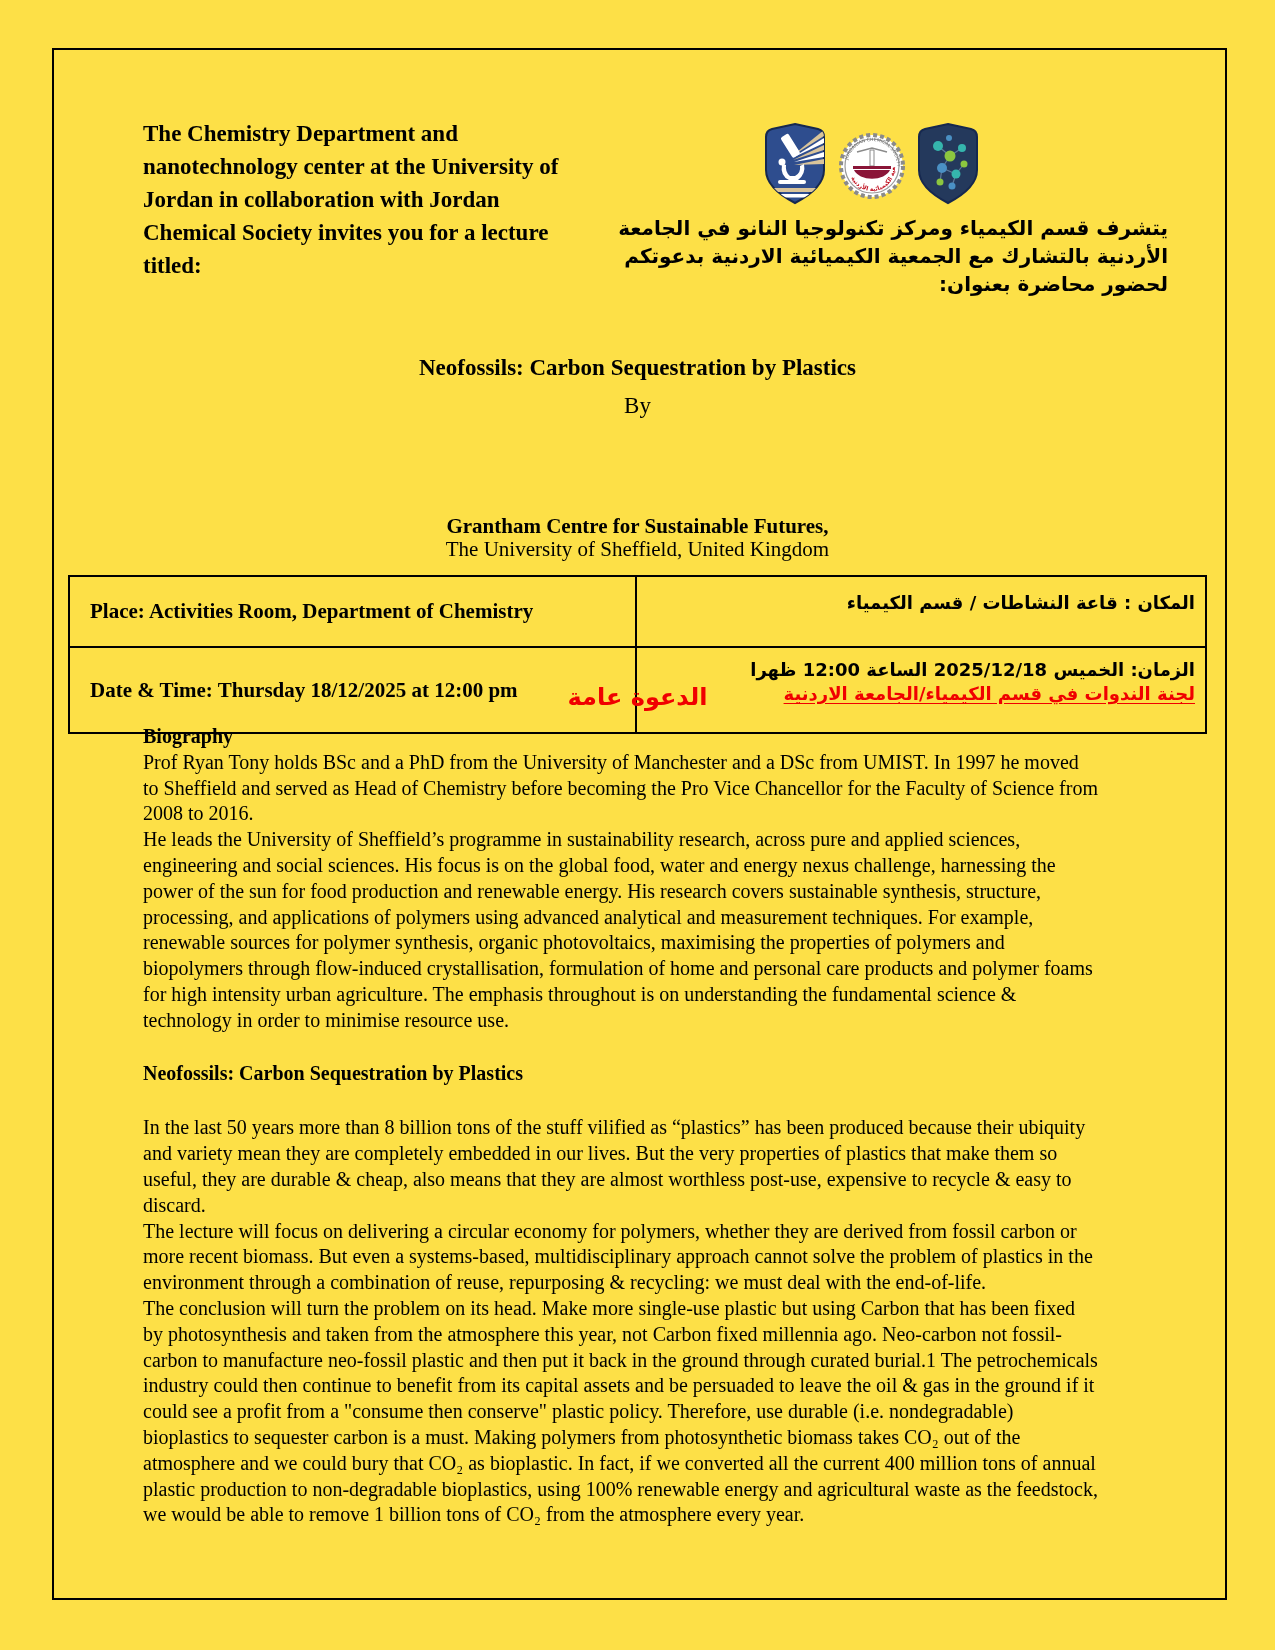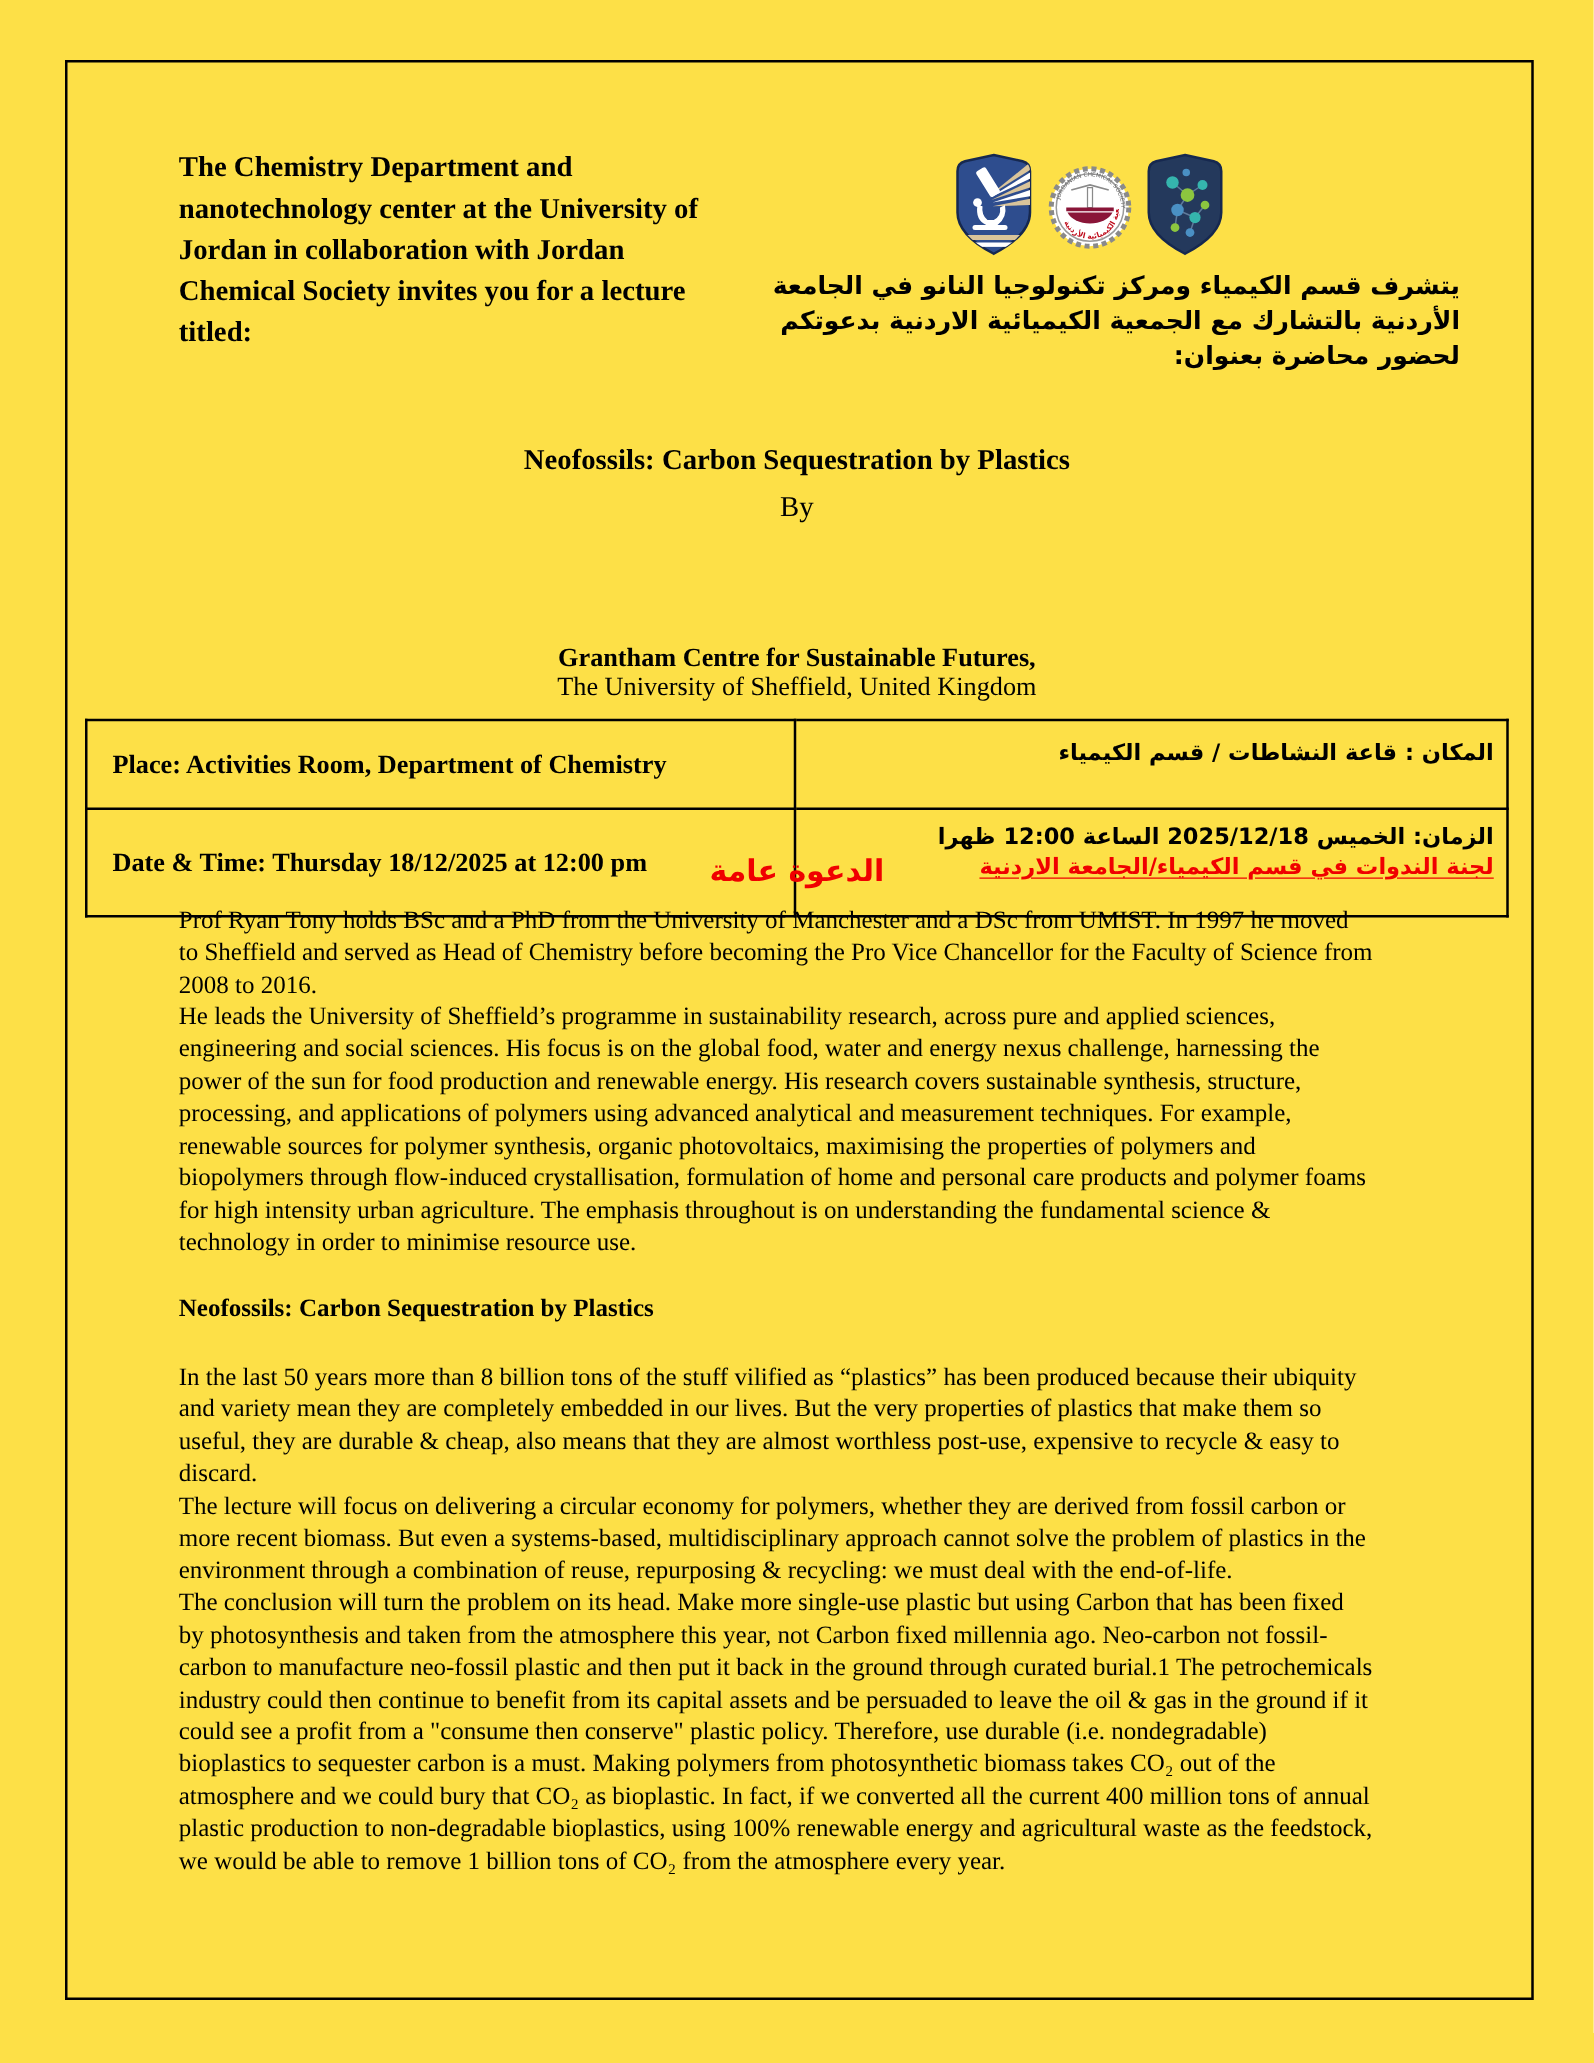--- a/index.html
+++ b/index.html
@@ -172,20 +172,21 @@
         <span>الزمان: الخميس 2025/12/18  الساعة 12:00 ظهرا</span>
         <span class="ar-note">لجنة الندوات في قسم الكيمياء/الجامعة الاردنية</span>
       </td>
     </tr>
   </tbody>
     </table>
 
   <div class="open-inv">الدعوة عامة</div>
 
   <div class="body-text">
+    <h3 class="sec-heading">Biography</h3>
     <p>Prof Ryan Tony holds BSc and a PhD from the University of Manchester and a DSc from UMIST.  In 1997 he moved to Sheffield and served as Head of Chemistry before becoming the Pro Vice Chancellor for the Faculty of Science from 2008 to 2016.</p>
     <p>He leads the University of Sheffield’s programme in sustainability research, across pure and applied sciences, engineering and social sciences. His focus is on the global food, water and energy nexus challenge, harnessing the power of the sun for food production and renewable energy. His research covers sustainable synthesis, structure, processing, and applications of polymers using advanced analytical and measurement techniques. For example, renewable sources for polymer synthesis, organic photovoltaics, maximising the properties of polymers and biopolymers through flow-induced crystallisation, formulation of home and personal care products and polymer foams for high intensity urban agriculture. The emphasis throughout is on understanding the fundamental science &amp; technology in order to minimise resource use.</p>
 
     <h3 class="sec-heading abstract-heading">Neofossils: Carbon Sequestration by Plastics</h3>
     <p class="abstract-first">In the last 50 years more than 8 billion tons of the stuff vilified as “plastics” has been produced because their ubiquity and variety mean they are completely embedded in our lives. But the very properties of plastics that make them so useful, they are durable &amp; cheap, also means that they are almost worthless post-use, expensive to recycle &amp; easy to discard.</p>
     <p>The lecture will focus on delivering a circular economy for polymers, whether they are derived from fossil carbon or more recent biomass. But even a systems-based, multidisciplinary approach cannot solve the problem of plastics in the environment through a combination of reuse, repurposing &amp; recycling: we must deal with the end-of-life.</p>
     <p>The conclusion will turn the problem on its head.  Make more single-use plastic but using Carbon that has been fixed by photosynthesis and taken from the atmosphere this year, not Carbon fixed millennia ago.  Neo-carbon not fossil-carbon to manufacture neo-fossil plastic and then put it back in the ground through curated burial.1 The petrochemicals industry could then continue to benefit from its capital assets and be persuaded to leave the oil &amp; gas in the ground if it could see a profit from a "consume then conserve" plastic policy. Therefore, use durable (i.e. nondegradable) bioplastics to sequester carbon is a must.  Making polymers from photosynthetic biomass takes CO₂ out of the atmosphere and we could bury that CO₂ as bioplastic.  In fact, if we converted all the current 400 million tons of annual plastic production to non-degradable bioplastics, using 100% renewable energy and agricultural waste as the feedstock, we would be able to remove 1 billion tons of CO₂ from the atmosphere every year.</p>
   </div>
 </div>
 

